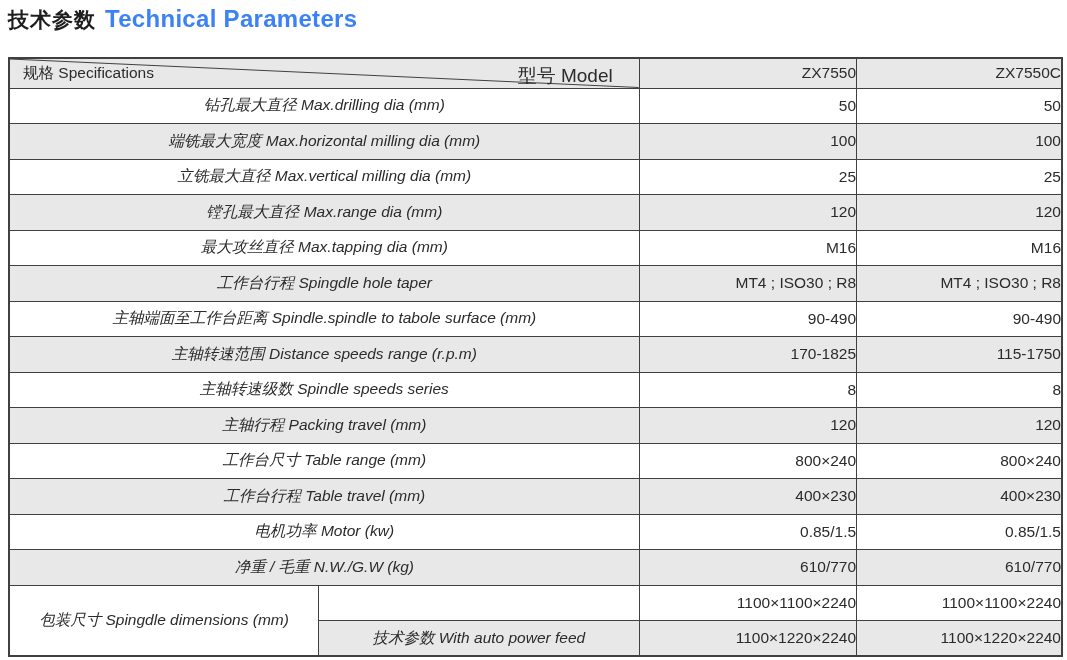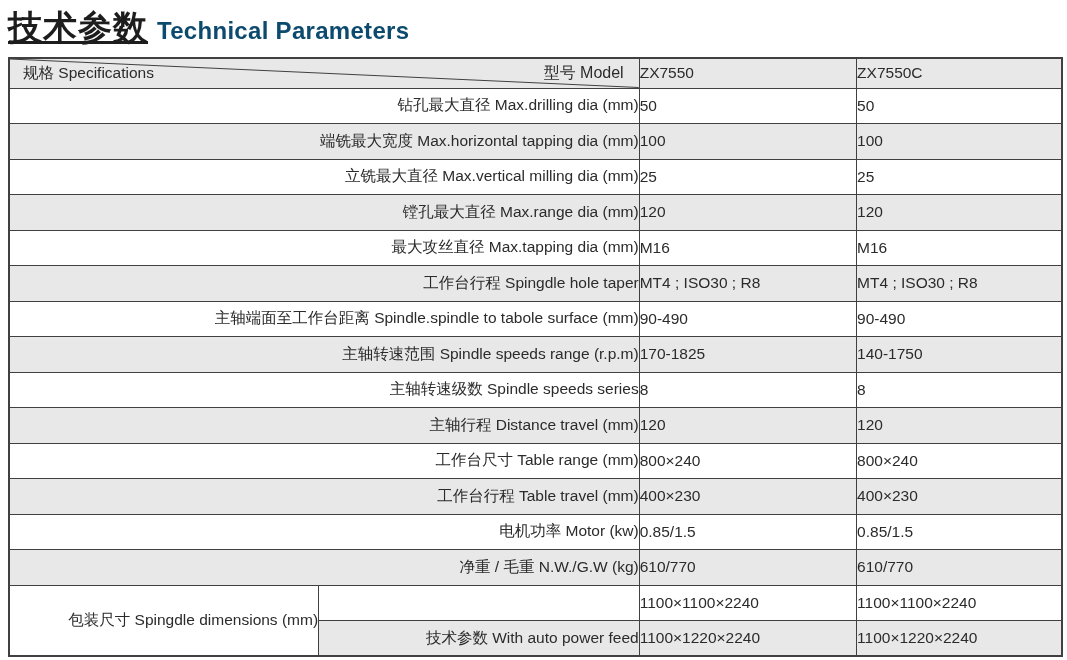--- a/index.html
+++ b/index.html
@@ -9,58 +9,57 @@
     font-family:"Liberation Sans","DejaVu Sans",sans-serif;
     color:#2b2b2b;
     position:relative;
     overflow:hidden;
   }
   .page-title {
     position:absolute; left:8px; top:5px;
     white-space:nowrap;
   }
   .page-title .cjk {
-    font-size:34px; font-weight:bold; letter-spacing:1px;
+    font-size:21px; font-weight:bold; letter-spacing:1px;
     color:#1d1d1d;
-    text-decoration:underline;
   }
   .page-title .en {
     font-size:24px; font-weight:600; margin-left:9px;
-    color:#0c4a6e; letter-spacing:0.3px;
+    color:#3b82f6; letter-spacing:0.3px;
   }
   table.spec {
     position:absolute; left:8px; top:57px;
     width:1055px;
     border-collapse:collapse;
     table-layout:fixed;
     border:2px solid #404040;
   }
   table.spec td {
     border:1px solid #404040;
     font-size:15.5px;
     padding:0;
     overflow:hidden;
   }
   tr.hdr  { height:30px; }
   tr.row  { height:35.5px; }
-  td.label { padding-left:13px; text-align:right; }
-  td.val   { text-align:left; }
+  td.label { padding-left:13px; text-align:center;font-style:italic; }
+  td.val   { text-align:right; }
   .g  { background:#e8e8e8; }
   .w  { background:#ffffff; }
   
   td.diag-cell { position:relative; padding:0; }
   td.diag-cell svg.diag {
     position:absolute; left:0; top:0; width:100%; height:100%;
     display:block;
   }
   td.diag-cell .spec-label {
     position:absolute; left:13px; bottom:4px; font-size:15.5px;
   }
   td.diag-cell .model-label {
-    position:absolute; right:15px; top:4px; font-size:16px;
+    position:absolute; right:26px; top:4px; font-size:19px;
   }
 </style>
 </head>
 <body>
 
 <div class="page-title">
   <span class="cjk">技术参数</span><span class="en">Technical Parameters</span>
 </div>
 
 <table class="spec">
@@ -83,21 +82,21 @@
     <td class="val g">ZX7550</td>
     <td class="val g">ZX7550C</td>
   </tr>
 
   <tr class="row">
     <td colspan="2" class="label w">钻孔最大直径 Max.drilling dia (mm)</td>
     <td class="val w">50</td>
     <td class="val w">50</td>
   </tr>
   <tr class="row">
-    <td colspan="2" class="label g">端铣最大宽度 Max.horizontal tapping dia (mm)</td>
+    <td colspan="2" class="label g">端铣最大宽度 Max.horizontal milling dia (mm)</td>
     <td class="val g">100</td>
     <td class="val g">100</td>
   </tr>
   <tr class="row">
     <td colspan="2" class="label w">立铣最大直径 Max.vertical milling dia (mm)</td>
     <td class="val w">25</td>
     <td class="val w">25</td>
   </tr>
   <tr class="row">
     <td colspan="2" class="label g">镗孔最大直径 Max.range dia (mm)</td>
@@ -113,31 +112,31 @@
     <td colspan="2" class="label g">工作台行程 Spingdle hole taper</td>
     <td class="val g">MT4 ; ISO30 ; R8</td>
     <td class="val g">MT4 ; ISO30 ; R8</td>
   </tr>
   <tr class="row">
     <td colspan="2" class="label w">主轴端面至工作台距离 Spindle.spindle to tabole surface (mm)</td>
     <td class="val w">90-490</td>
     <td class="val w">90-490</td>
   </tr>
   <tr class="row">
-    <td colspan="2" class="label g">主轴转速范围 Spindle speeds range (r.p.m)</td>
+    <td colspan="2" class="label g">主轴转速范围 Distance speeds range (r.p.m)</td>
     <td class="val g">170-1825</td>
-    <td class="val g">140-1750</td>
+    <td class="val g">115-1750</td>
   </tr>
   <tr class="row">
     <td colspan="2" class="label w">主轴转速级数 Spindle speeds series</td>
     <td class="val w">8</td>
     <td class="val w">8</td>
   </tr>
   <tr class="row">
-    <td colspan="2" class="label g">主轴行程 Distance travel (mm)</td>
+    <td colspan="2" class="label g">主轴行程 Packing travel (mm)</td>
     <td class="val g">120</td>
     <td class="val g">120</td>
   </tr>
   <tr class="row">
     <td colspan="2" class="label w">工作台尺寸 Table range (mm)</td>
     <td class="val w">800×240</td>
     <td class="val w">800×240</td>
   </tr>
   <tr class="row">
     <td colspan="2" class="label g">工作台行程 Table travel (mm)</td>

